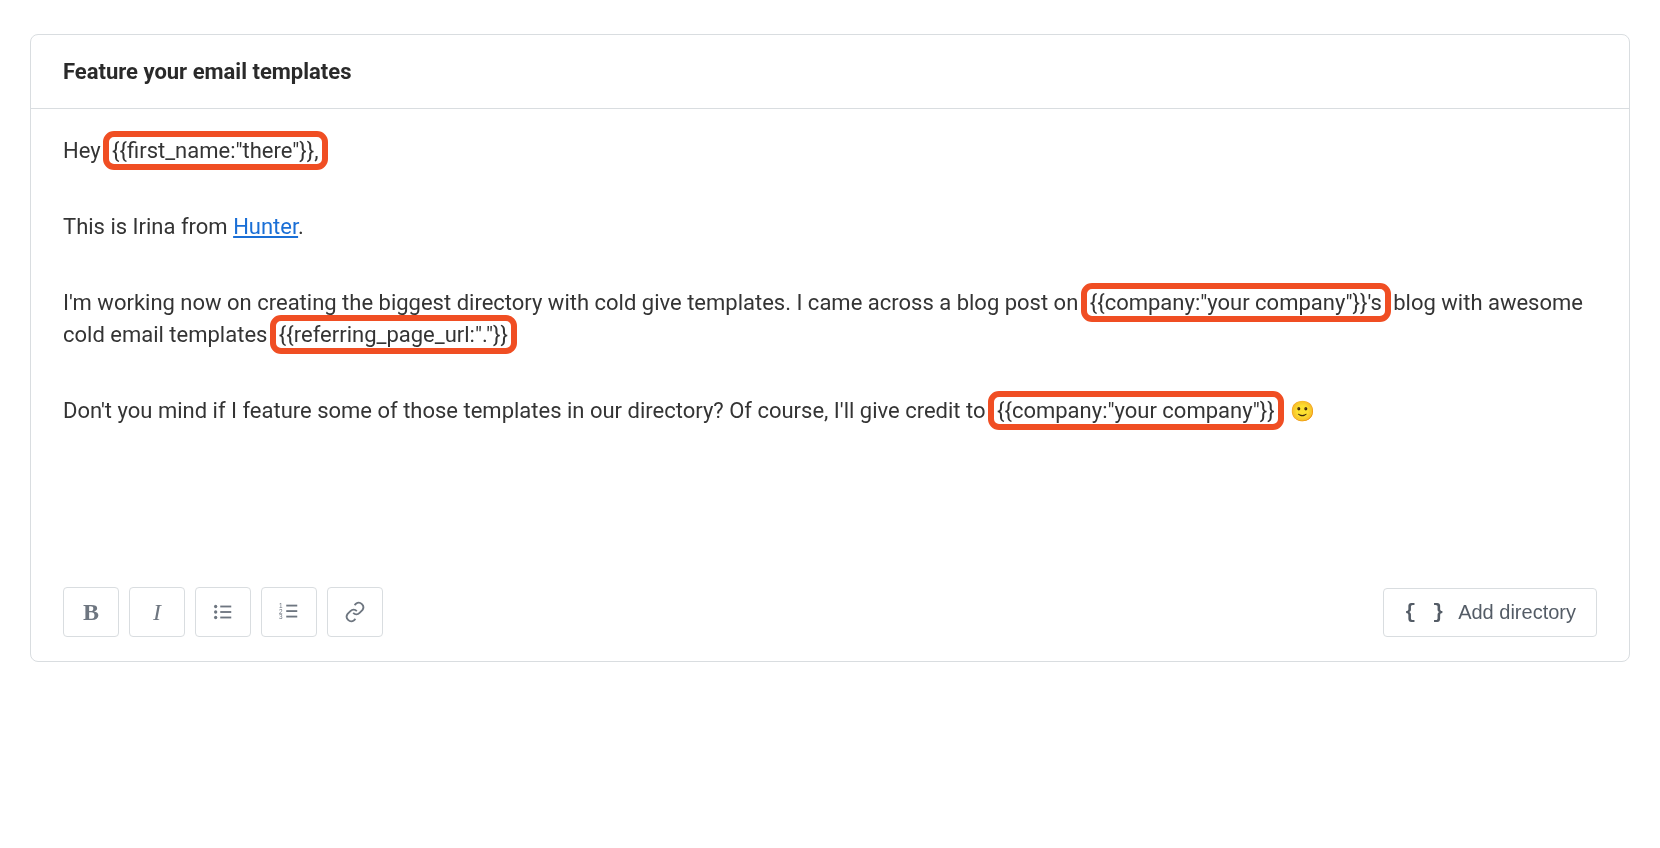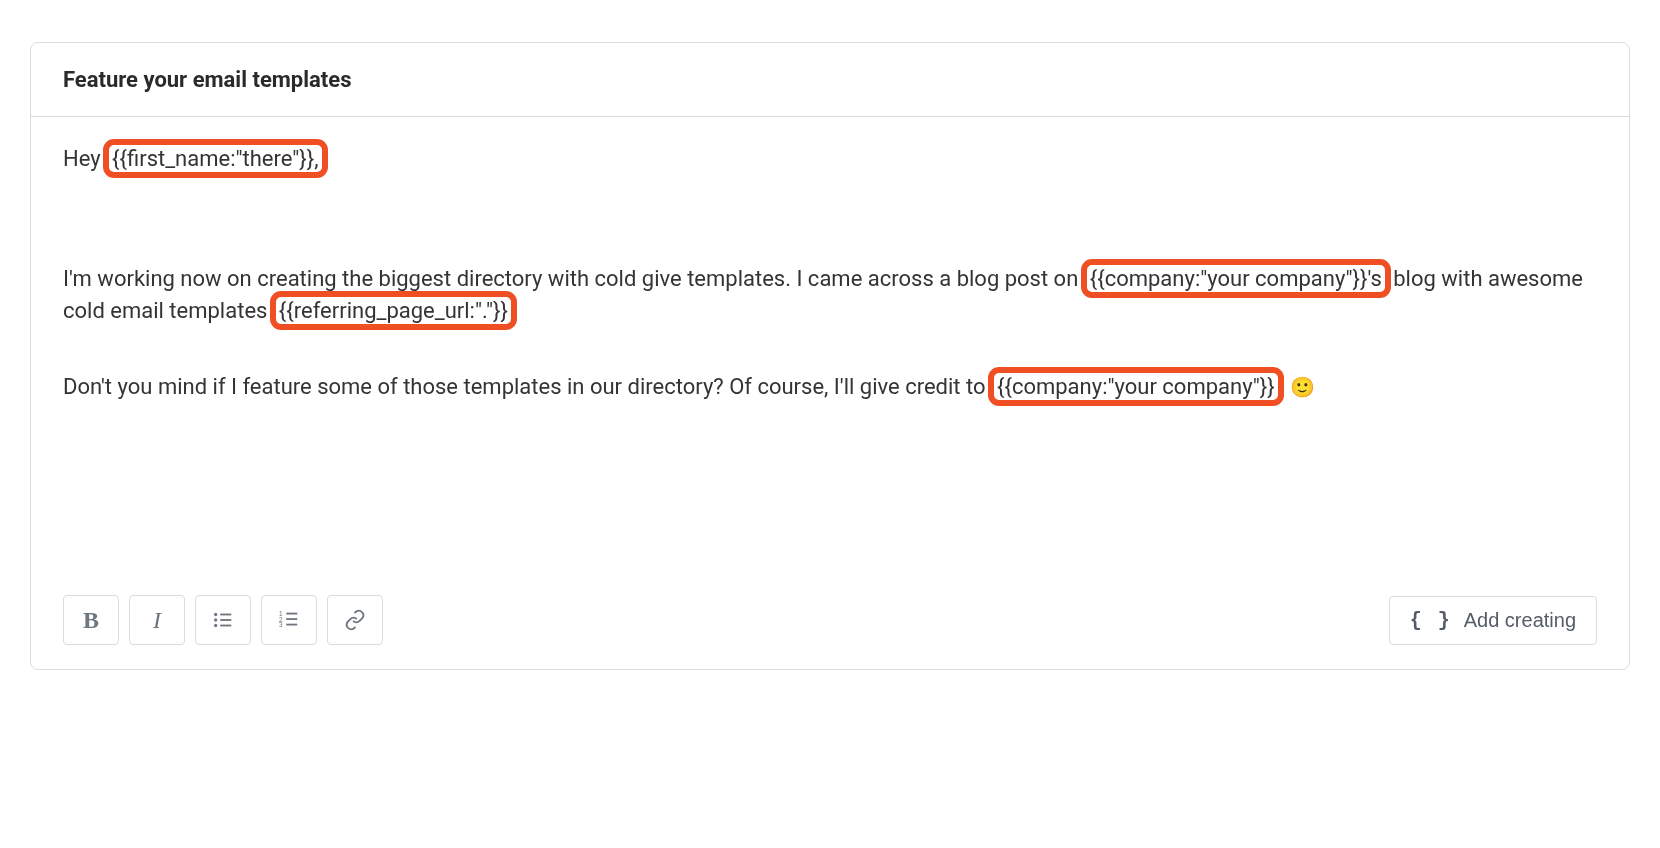--- a/index.html
+++ b/index.html
@@ -8,21 +8,21 @@
       background: #ffffff;
       padding: 30px;
       color: #2a2a2a;
     }
     .card {
       border: 1px solid #d9dde0;
       border-radius: 8px;
       overflow: hidden;
       width: 100%;
       max-width: 1600px;
-      margin: 12px auto;
+      margin: 4px auto;
     }
     .card-header {
       padding: 24px 32px;
       border-bottom: 1px solid #d9dde0;
     }
     .card-header h2 {
       font-size: 22px;
       font-weight: 700;
       color: #2a2a2a;
     }
@@ -104,20 +104,23 @@
 
   <div class="card-header">
     <h2>Feature your email templates</h2>
   </div>
 
   <div class="card-body">
     <p>
       <span>Hey </span><span class="highlight">{{first_name:"there"}},</span>
     </p>
     <div class="spacer"></div>
+    <p>
+      <span>This is Irina from </span><a href="#" class="link">Hunter</a><span>.</span>
+    </p>
     <div class="spacer"></div>
     <p>
       <span>I'm working now on creating the biggest directory with cold give templates. I came across a blog post on </span><span class="highlight">{{company:"your company"}}'s</span><span> blog with awesome cold email templates </span><span class="highlight">{{referring_page_url:"."}}</span>
     </p>
     <div class="spacer"></div>
     <p>
       <span>Don't you mind if I feature some of those templates in our directory? Of course, I'll give credit to </span><span class="highlight">{{company:"your company"}}</span> <span class="emoji">🙂</span>
     </p>
   </div>
 
@@ -151,17 +154,17 @@
       </button>
       <button class="tbtn">
         <svg class="icon" viewBox="0 0 24 24">
           <path d="M10 13a5 5 0 0 0 7 0l3-3a5 5 0 0 0-7-7l-1.5 1.5"></path>
           <path d="M14 11a5 5 0 0 0-7 0l-3 3a5 5 0 0 0 7 7l1.5-1.5"></path>
         </svg>
       </button>
     </div>
     <button class="add-attr">
       <span class="braces-glyph">{&nbsp;}</span>
-      <span>Add creating</span>
+      <span>Add directory</span>
     </button>
   </div>
 
 </div>
 
 </body></html>

